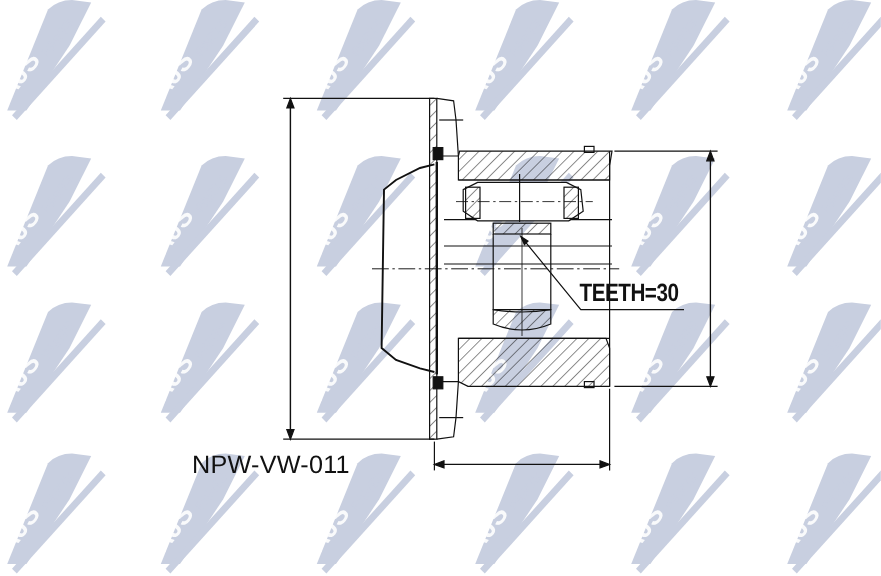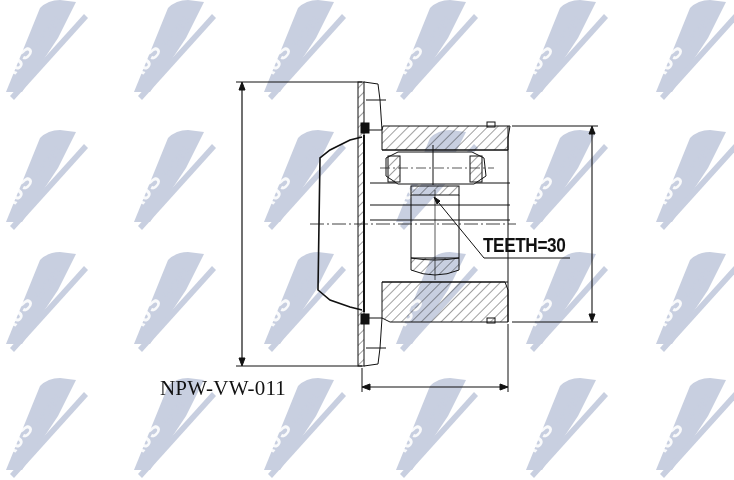--- a/index.html
+++ b/index.html
@@ -1,19 +1,19 @@
 <!DOCTYPE html>
 <html><head>
 <meta charset="utf-8">
 <style>
   html,body{margin:0;padding:0;background:#fff;}
   body{width:734px;height:480px;position:relative;overflow:hidden;font-family:"Liberation Sans",sans-serif;}
   #wm{position:absolute;left:0;top:0;width:734px;height:480px;}
   #drawing{position:absolute;left:0;top:0;width:734px;height:480px;}
-  .part-no{position:absolute;left:160px;top:376px;font-family:Liberation Serif, serif;font-size:21px;color:#111;letter-spacing:0.2px;}
+  .part-no{position:absolute;left:160px;top:376px;font-family:Liberation Sans, sans-serif;font-size:21px;color:#111;letter-spacing:0.2px;}
   .teeth{position:absolute;left:483px;top:233px;font-family:"Liberation Sans",sans-serif;font-size:21px;font-weight:bold;color:#111;transform:scaleX(0.82);transform-origin:left top;letter-spacing:-0.5px;}
 </style>
 </head>
 <body>
 
 <svg id="wm" viewBox="0 0 734 480" xmlns="http://www.w3.org/2000/svg">
   <defs>
     <g id="ajs-logo">
 
       <path d="M6 92 L40 8 Q48 0 60 0 L76 2 L58 38 L22 92 Z" fill="#c8cfe0"></path>

